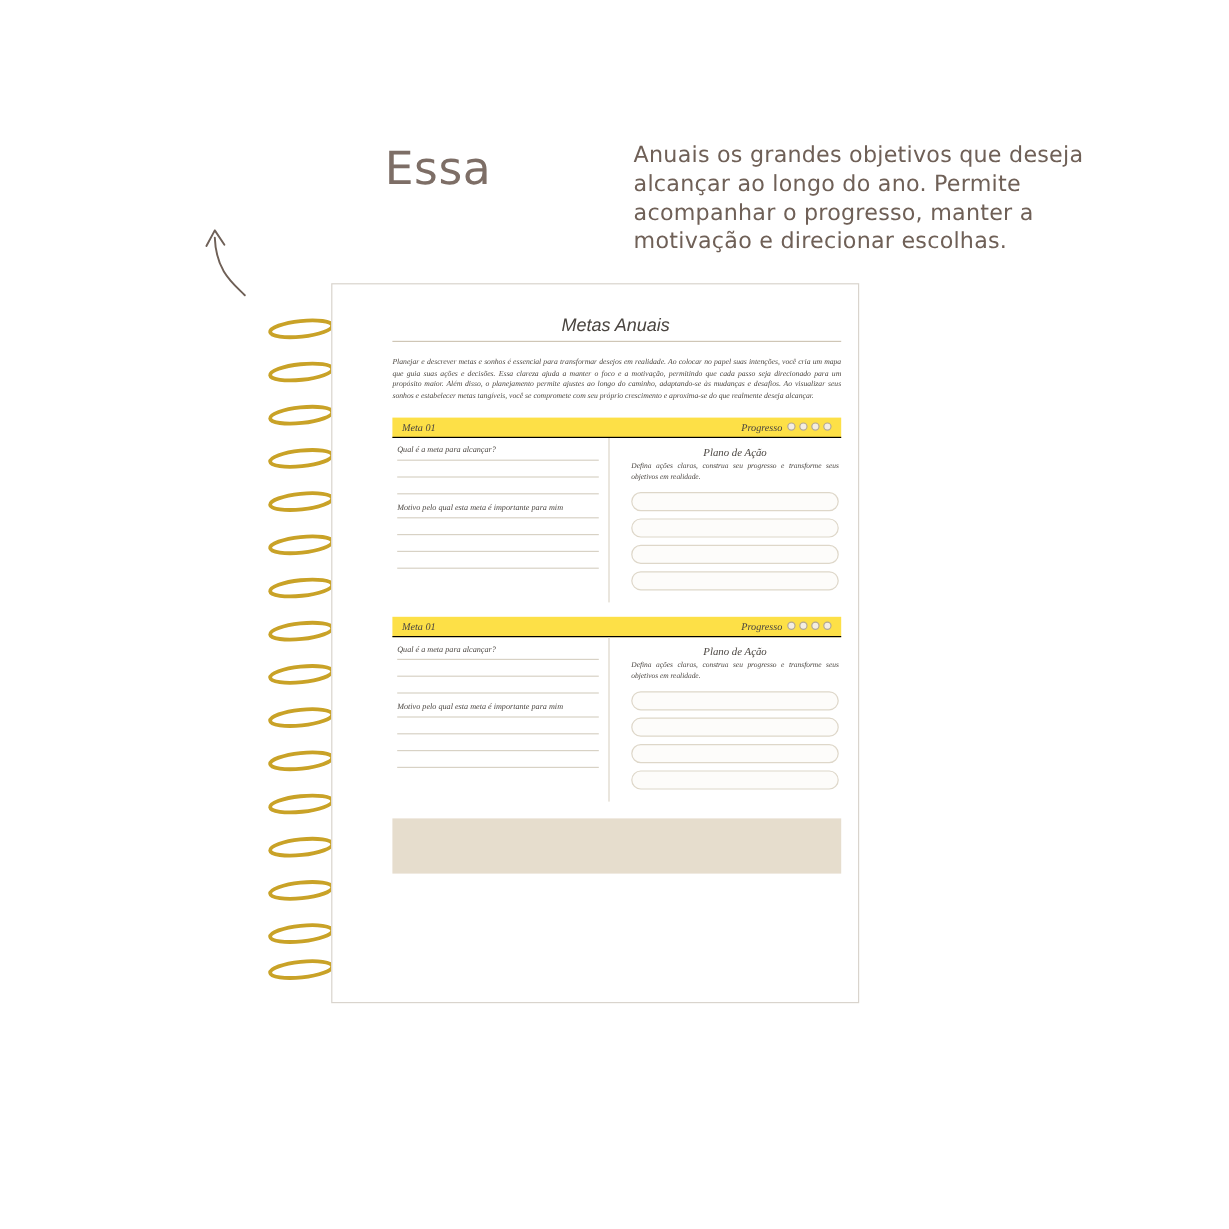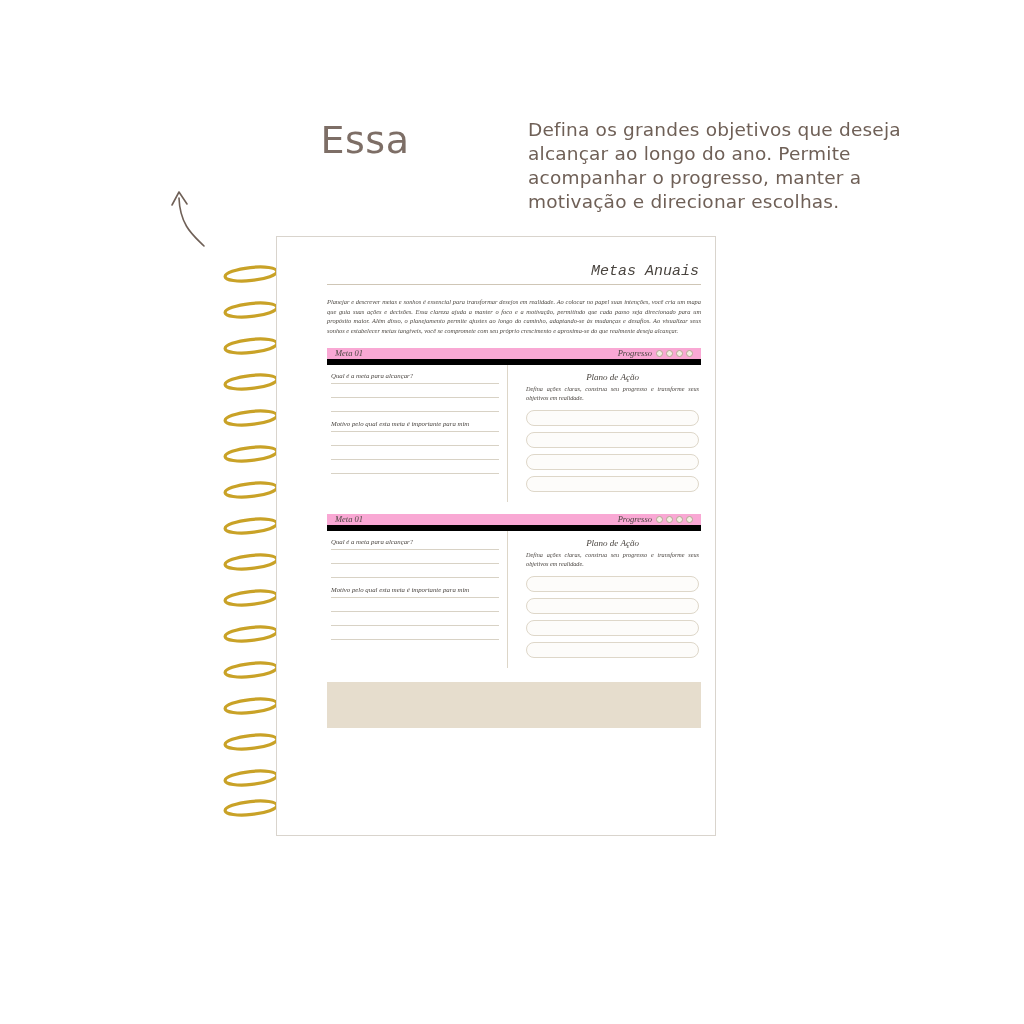--- a/index.html
+++ b/index.html
@@ -66,22 +66,22 @@
 
   
   .spiral {
     position: absolute;
     left: 215px; top: 252px;
     width: 100px; height: 570px;
   }
 
   
   .page-title {
-    text-align: right;
-    font-family: Liberation Mono, monospace;
+    text-align: center;
+    font-family: Liberation Sans, sans-serif;
     font-style: italic;
     font-size: 15px;
     color: #4a4540;
     padding-right: 2px;
   }
   .title-rule {
     margin-top: 4px;
     height: 1px;
     background: #cfc6b6;
   }
@@ -95,24 +95,24 @@
     color: #4d4842;
     text-align: justify;
   }
 
   
   .goal { margin-top: 12px; }
   .goal-head {
     display: flex;
     align-items: center;
     justify-content: space-between;
-    background: #f9a8d4;
+    background: #fde047;
     height: 17px;
     padding: 0 8px;
-    border-bottom: 6px solid #000000;
+    border-bottom: 1px solid #000000;
   }
   .goal-head .lbl {
     font-family: "Liberation Serif", serif;
     font-style: italic;
     font-size: 8.5px;
     color: #4a4540;
   }
   .goal-head .prog-wrap {
     display: flex;
     align-items: center;
@@ -198,21 +198,21 @@
 
   <div class="headline">
     <span class="l1">Essa</span>
   </div>
 
   <svg class="arrow" viewBox="0 0 52 70">
     <path d="M44 66 C 34 56, 20 46, 19 18" stroke="#6f6057" stroke-width="1.6" fill="none" stroke-linecap="round"></path>
     <path d="M19 12 L 12 25 M19 12 L 27 24" stroke="#6f6057" stroke-width="1.6" fill="none" stroke-linecap="round"></path>
   </svg>
 
-  <div class="desc">Defina os grandes objetivos que deseja alcançar ao longo do ano. Permite acompanhar o progresso, manter a motivação e direcionar escolhas.</div>
+  <div class="desc">Anuais os grandes objetivos que deseja alcançar ao longo do ano. Permite acompanhar o progresso, manter a motivação e direcionar escolhas.</div>
 
   <svg class="spiral" viewBox="0 0 100 570">
     <g>
 
       <g id="coils">
         <g>
           <ellipse cx="36" cy="22" rx="26" ry="6.5" fill="none" stroke="#c9a227" stroke-width="3.2" transform="rotate(-6 36 22)"></ellipse>
           <rect x="62" y="16" width="16" height="10" rx="2" fill="#6b5a1f"></rect>
         </g>
         <g>

